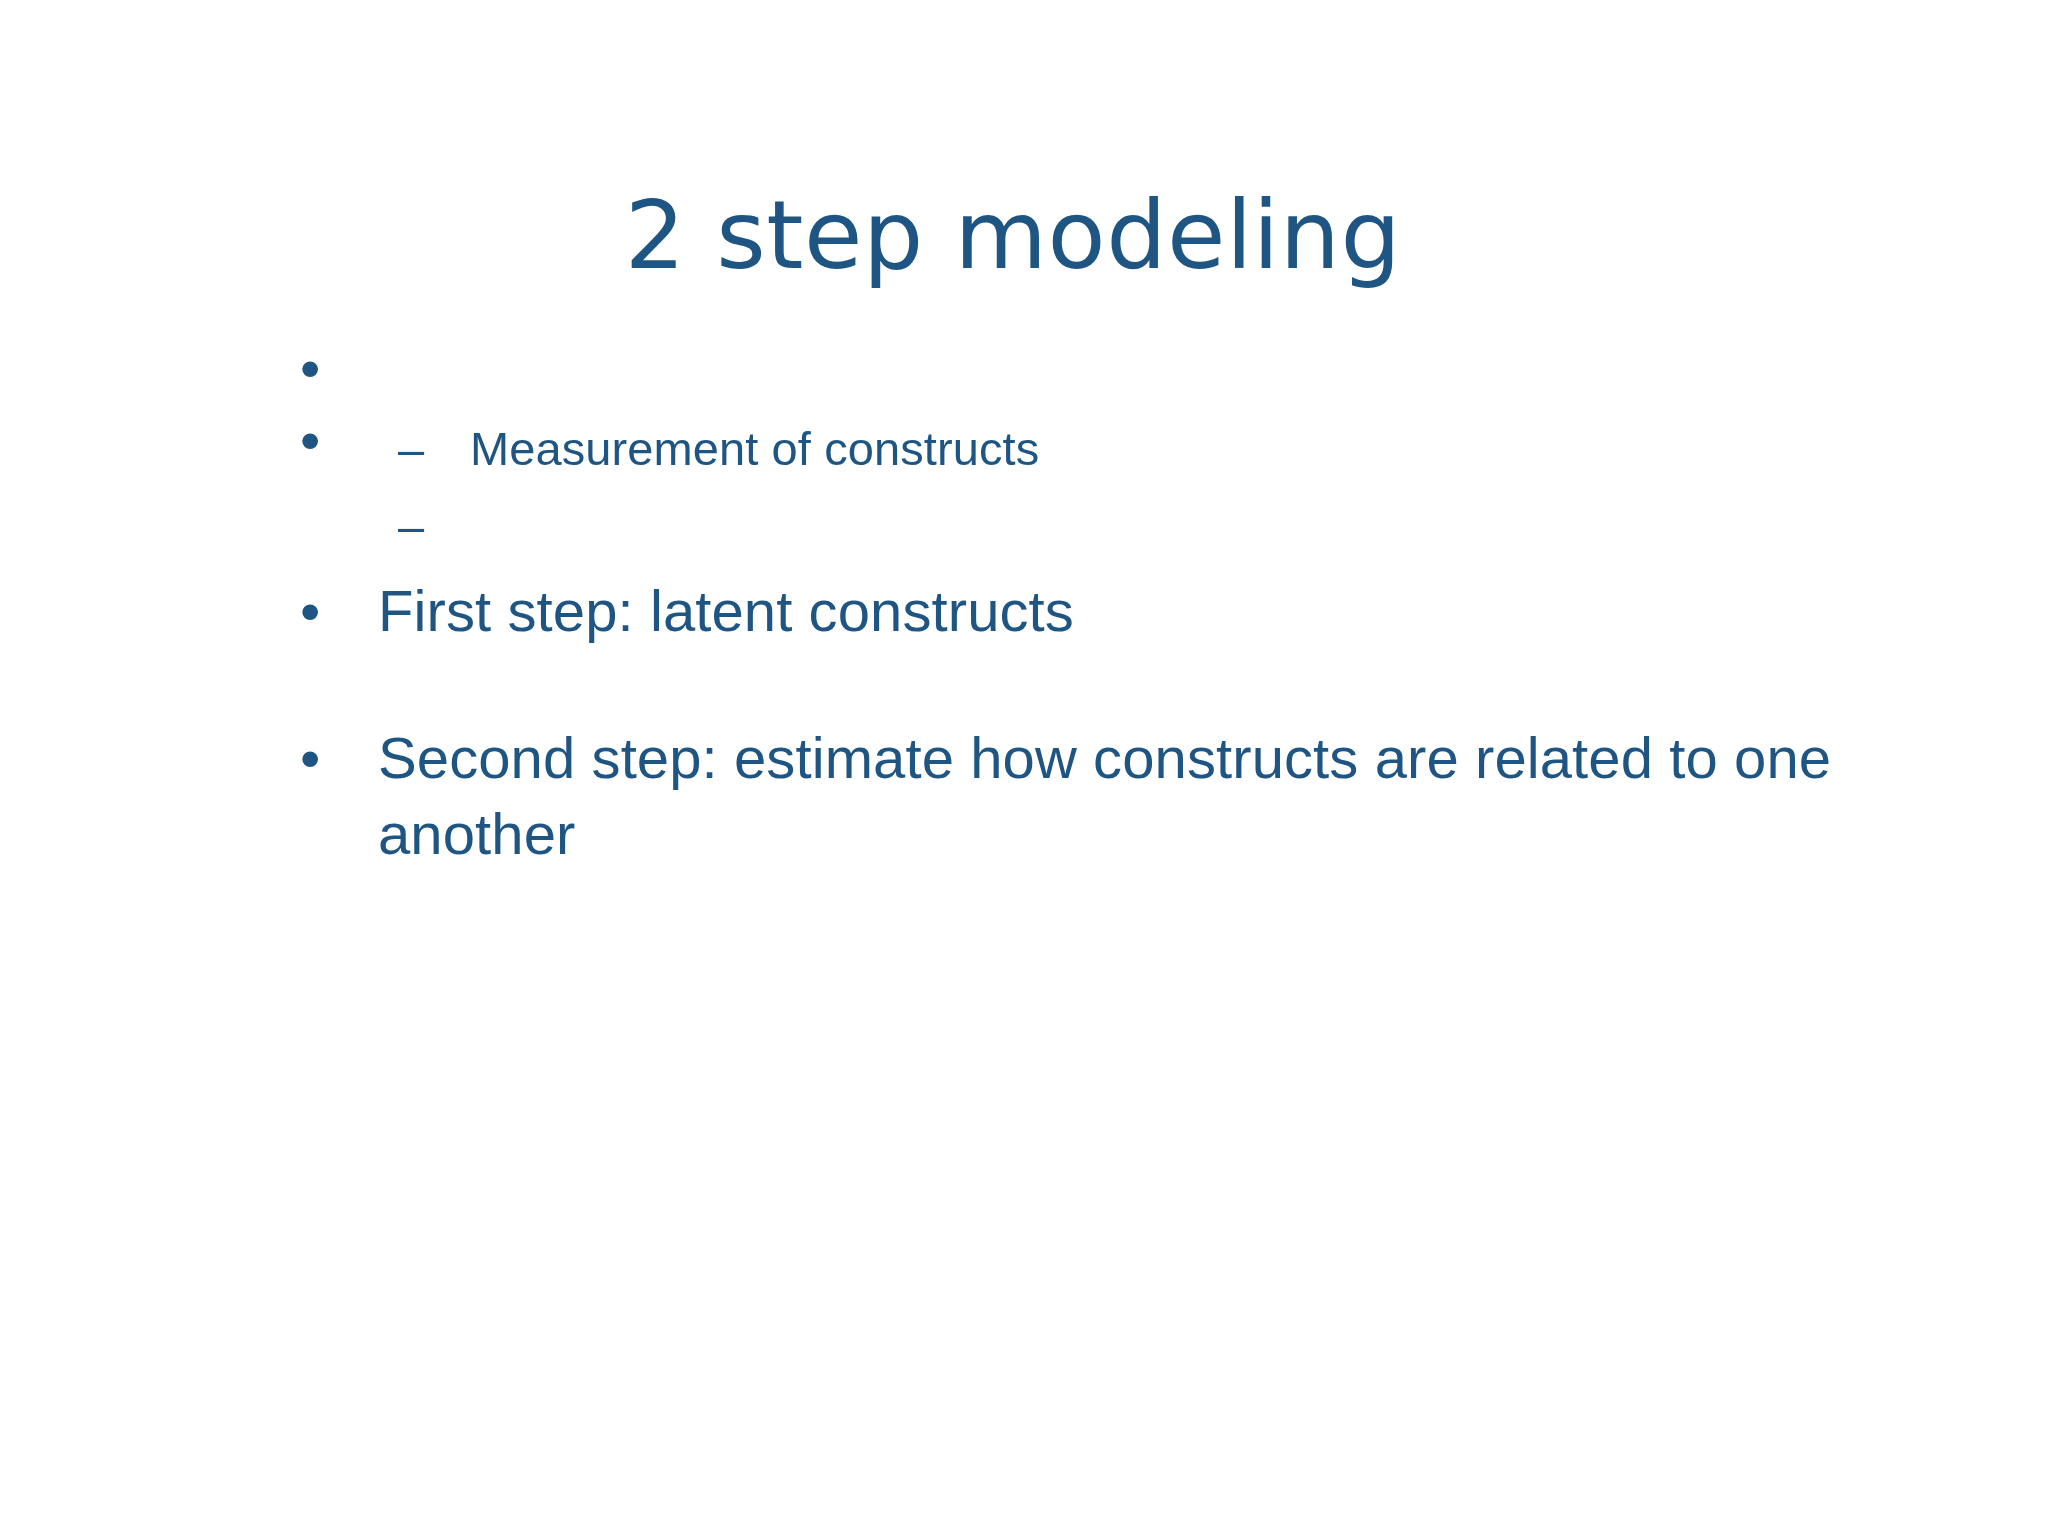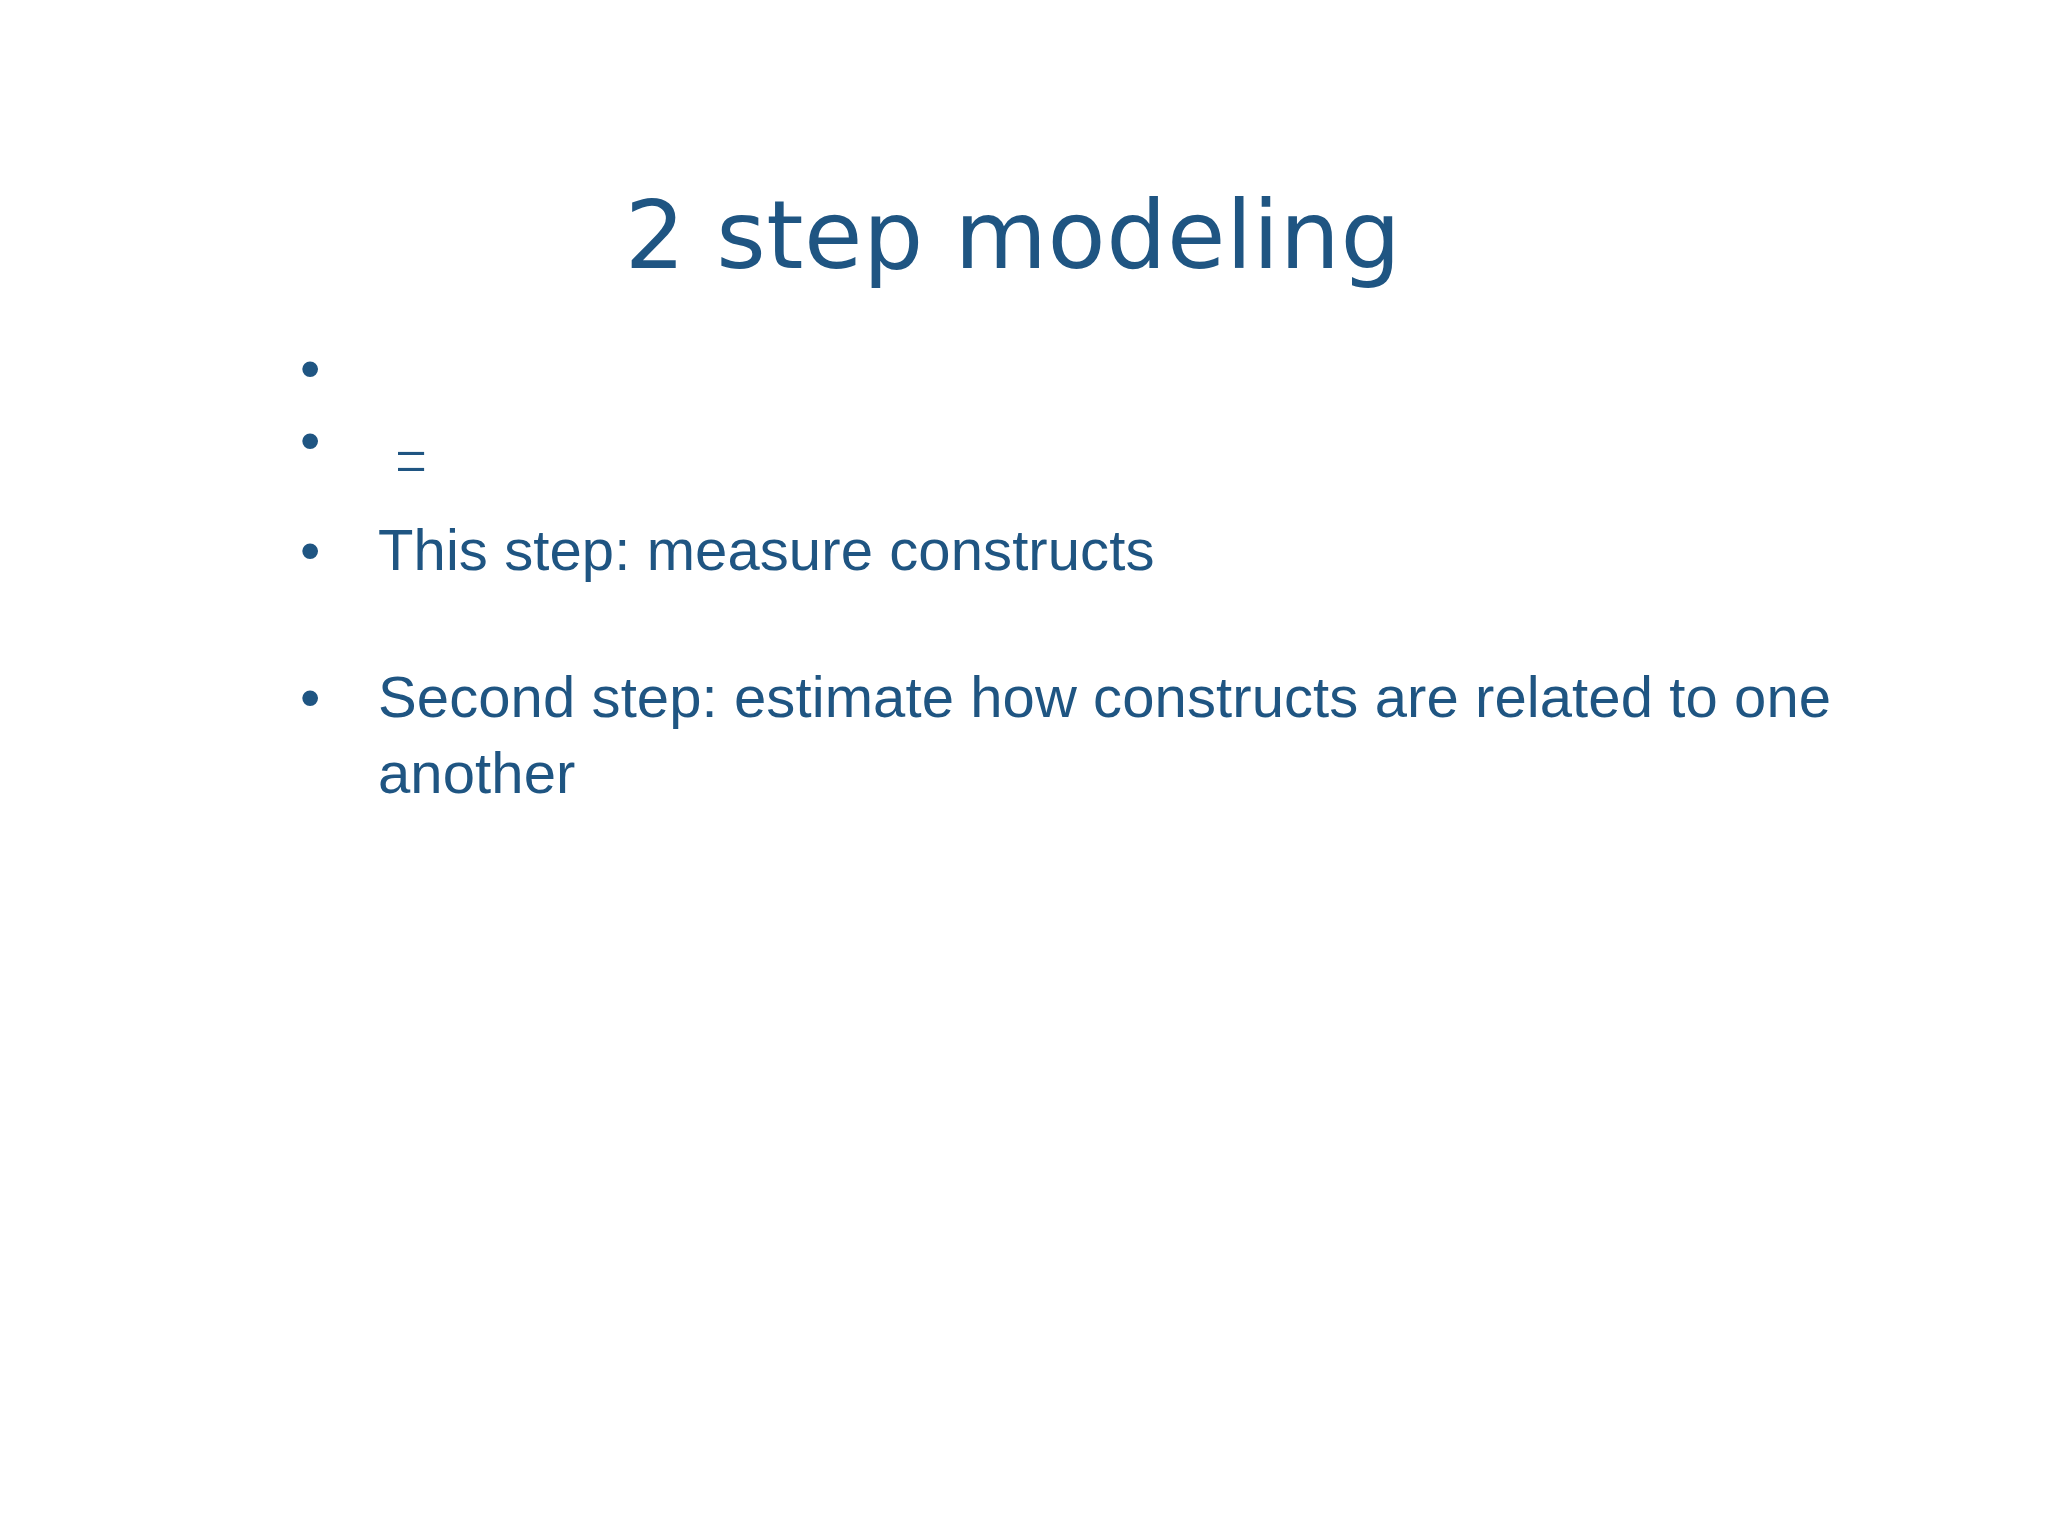--- a/index.html
+++ b/index.html
@@ -112,33 +112,34 @@
     <div class="gap-lvl1"></div>
 
     <div class="bullet-row lvl1" style="color: rgb(31, 85, 130);">
       <span class="marker" style="color: rgb(31, 85, 130);">•</span>
     </div>
 
     <div class="gap-sub"></div>
 
     <div class="bullet-row lvl2" style="color: rgb(31, 85, 130);">
       <span class="marker" style="color: rgb(31, 85, 130);">–</span>
+      <span class="btext">Measurement of constructs</span>
     </div>
 
     <div class="gap-sub"></div>
 
     <div class="bullet-row lvl2" style="color: rgb(31, 85, 130);">
       <span class="marker" style="color: rgb(31, 85, 130);">–</span>
     </div>
 
     <div class="gap-block"></div>
 
     <div class="bullet-row lvl1" style="color: rgb(31, 85, 130);">
       <span class="marker" style="color: rgb(31, 85, 130);">•</span>
-      <span class="btext">This step: measure constructs</span>
+      <span class="btext">First step: latent constructs</span>
     </div>
 
     <div class="gap-lvl1"></div>
 
     <div class="bullet-row lvl1" style="color: rgb(31, 85, 130);">
       <span class="marker" style="color: rgb(31, 85, 130);">•</span>
       <span class="btext">Second step: estimate how constructs are related to one another</span>
     </div>
 
   </div>

